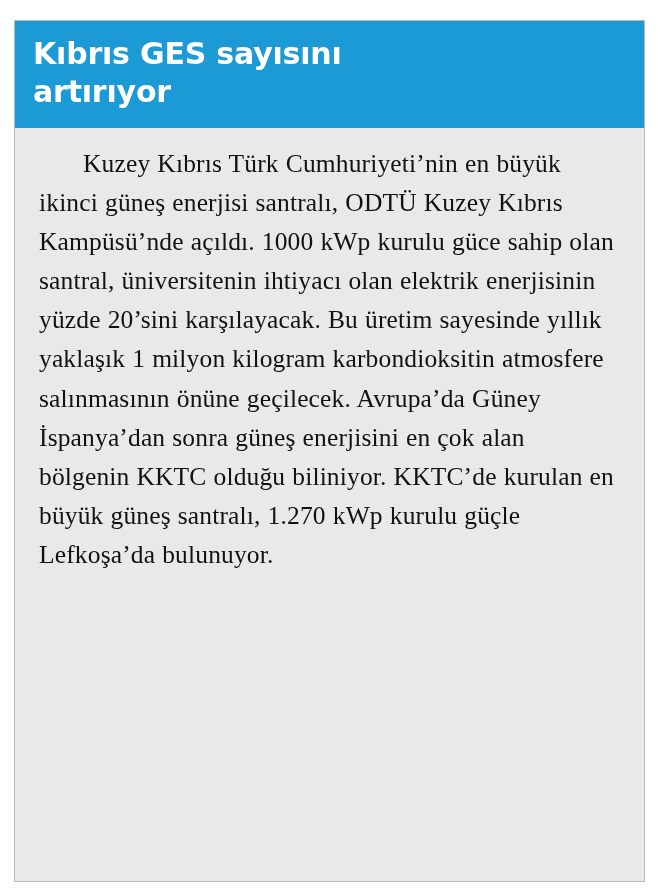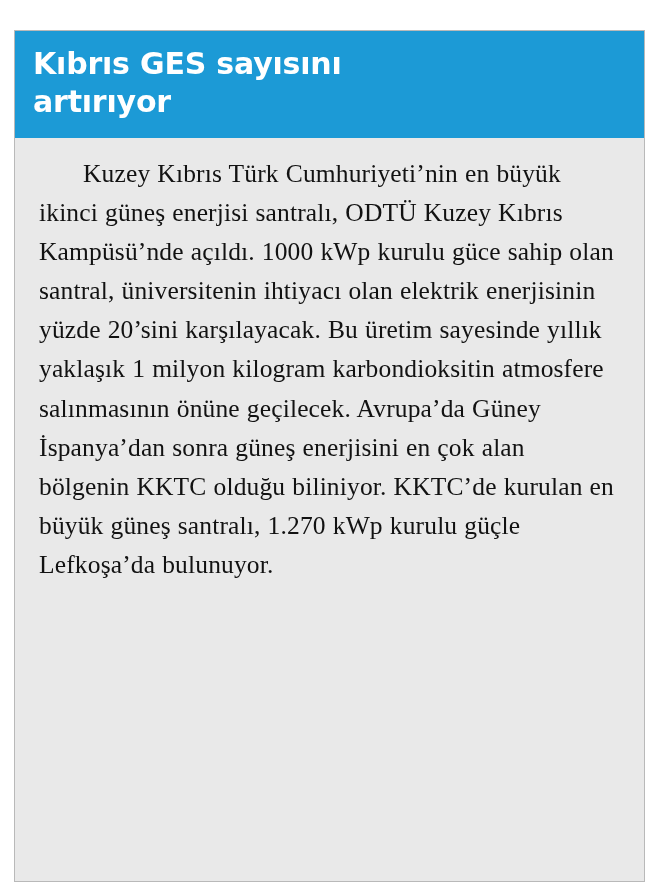--- a/index.html
+++ b/index.html
@@ -11,21 +11,21 @@
     width: 659px;
     height: 892px;
     font-family: "Liberation Serif", serif;
   }
   .clipping {
     position: relative;
     width: 659px;
     height: 892px;
     box-sizing: border-box;
     background: #ffffff;
-    padding: 30px 14px 10px 14px;
+    padding: 20px 14px 10px 14px;
   }
   .article {
     position: relative;
     width: 100%;
     height: 100%;
     box-sizing: border-box;
     border: 1px solid #b9b9b9;
     background: #e9e9e9;
     display: flex;
     flex-direction: column;

